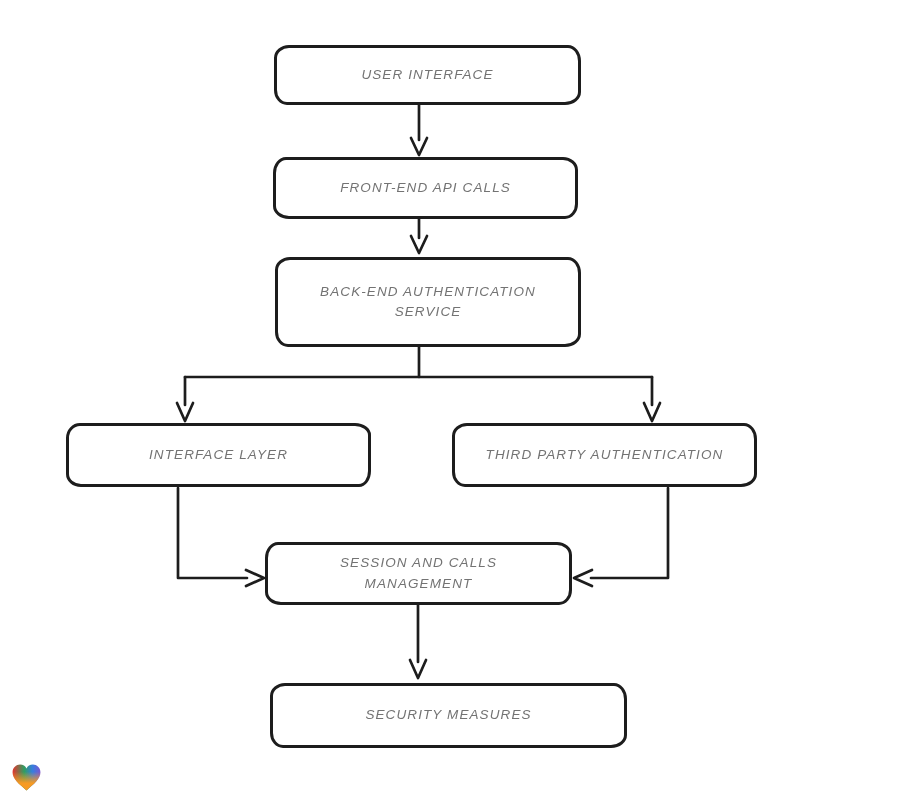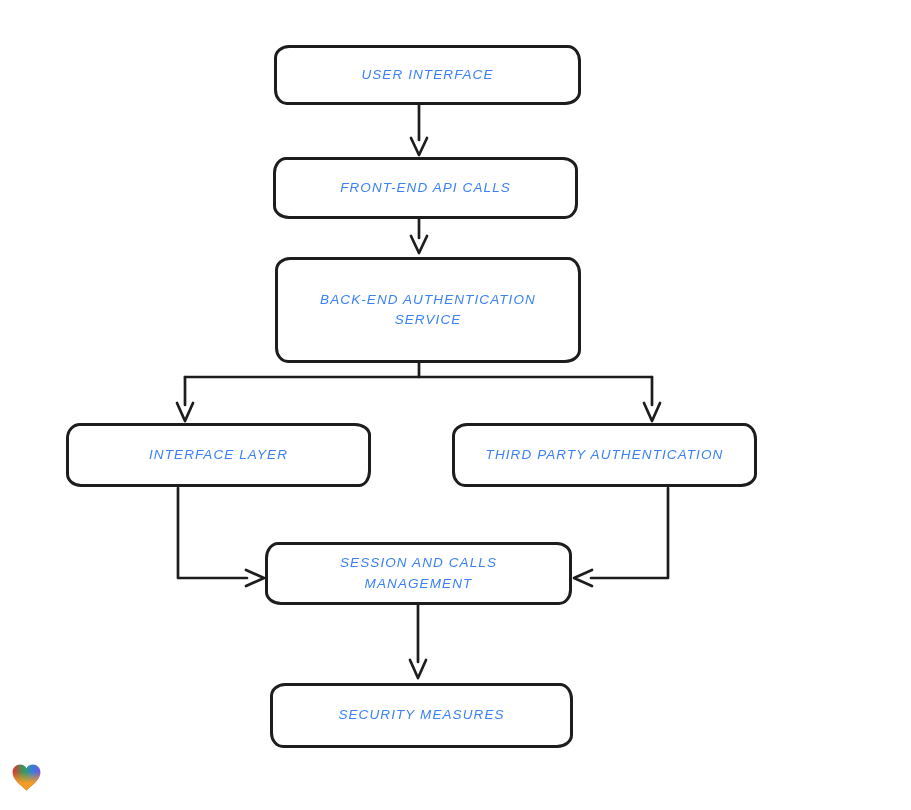--- a/index.html
+++ b/index.html
@@ -26,35 +26,35 @@
   .node {
     position: absolute;
     box-sizing: border-box;
     display: flex;
     align-items: center;
     justify-content: center;
     text-align: center;
     background: #ffffff;
     border: 3px solid #1d1d1d;
     border-radius: 15px 13px 16px 13px / 13px 16px 13px 15px;
-    color: #3b82f6;
+    color: #737373;
     font-size: 13.5px;
     font-style: italic;
     letter-spacing: 1.1px;
     line-height: 1.5;
   }
   .node-label { display: inline-block; }
 
   #n-ui  { left: 274px; top:  45px; width: 307px; height: 60px; }
   #n-fe  { left: 273px; top: 157px; width: 305px; height: 62px; border-radius: 13px 15px 13px 16px / 16px 13px 15px 13px; }
-  #n-be  { left: 275px; top: 257px; width: 306px; height: 106px; }
+  #n-be  { left: 275px; top: 257px; width: 306px; height: 90px; }
   #n-db  { left:  66px; top: 423px; width: 305px; height: 64px; border-radius: 14px 16px 12px 15px / 15px 12px 16px 13px; }
   #n-tp  { left: 452px; top: 423px; width: 305px; height: 64px; align-items: center; }
   #n-st  { left: 265px; top: 542px; width: 307px; height: 63px; border-radius: 13px 15px 13px 16px / 16px 13px 15px 13px; }
-  #n-sm  { left: 270px; top: 683px; width: 303px; height: 65px; }
+  #n-sm  { left: 270px; top: 683px; width: 357px; height: 65px; }
 
   #n-be .node-label { max-width: 225px; }
   #n-st .node-label { max-width: 205px; }
 
   .logo {
     position: absolute;
     left: 10px; top: 762px;
     width: 33px; height: 31px;
   }
 </style>

